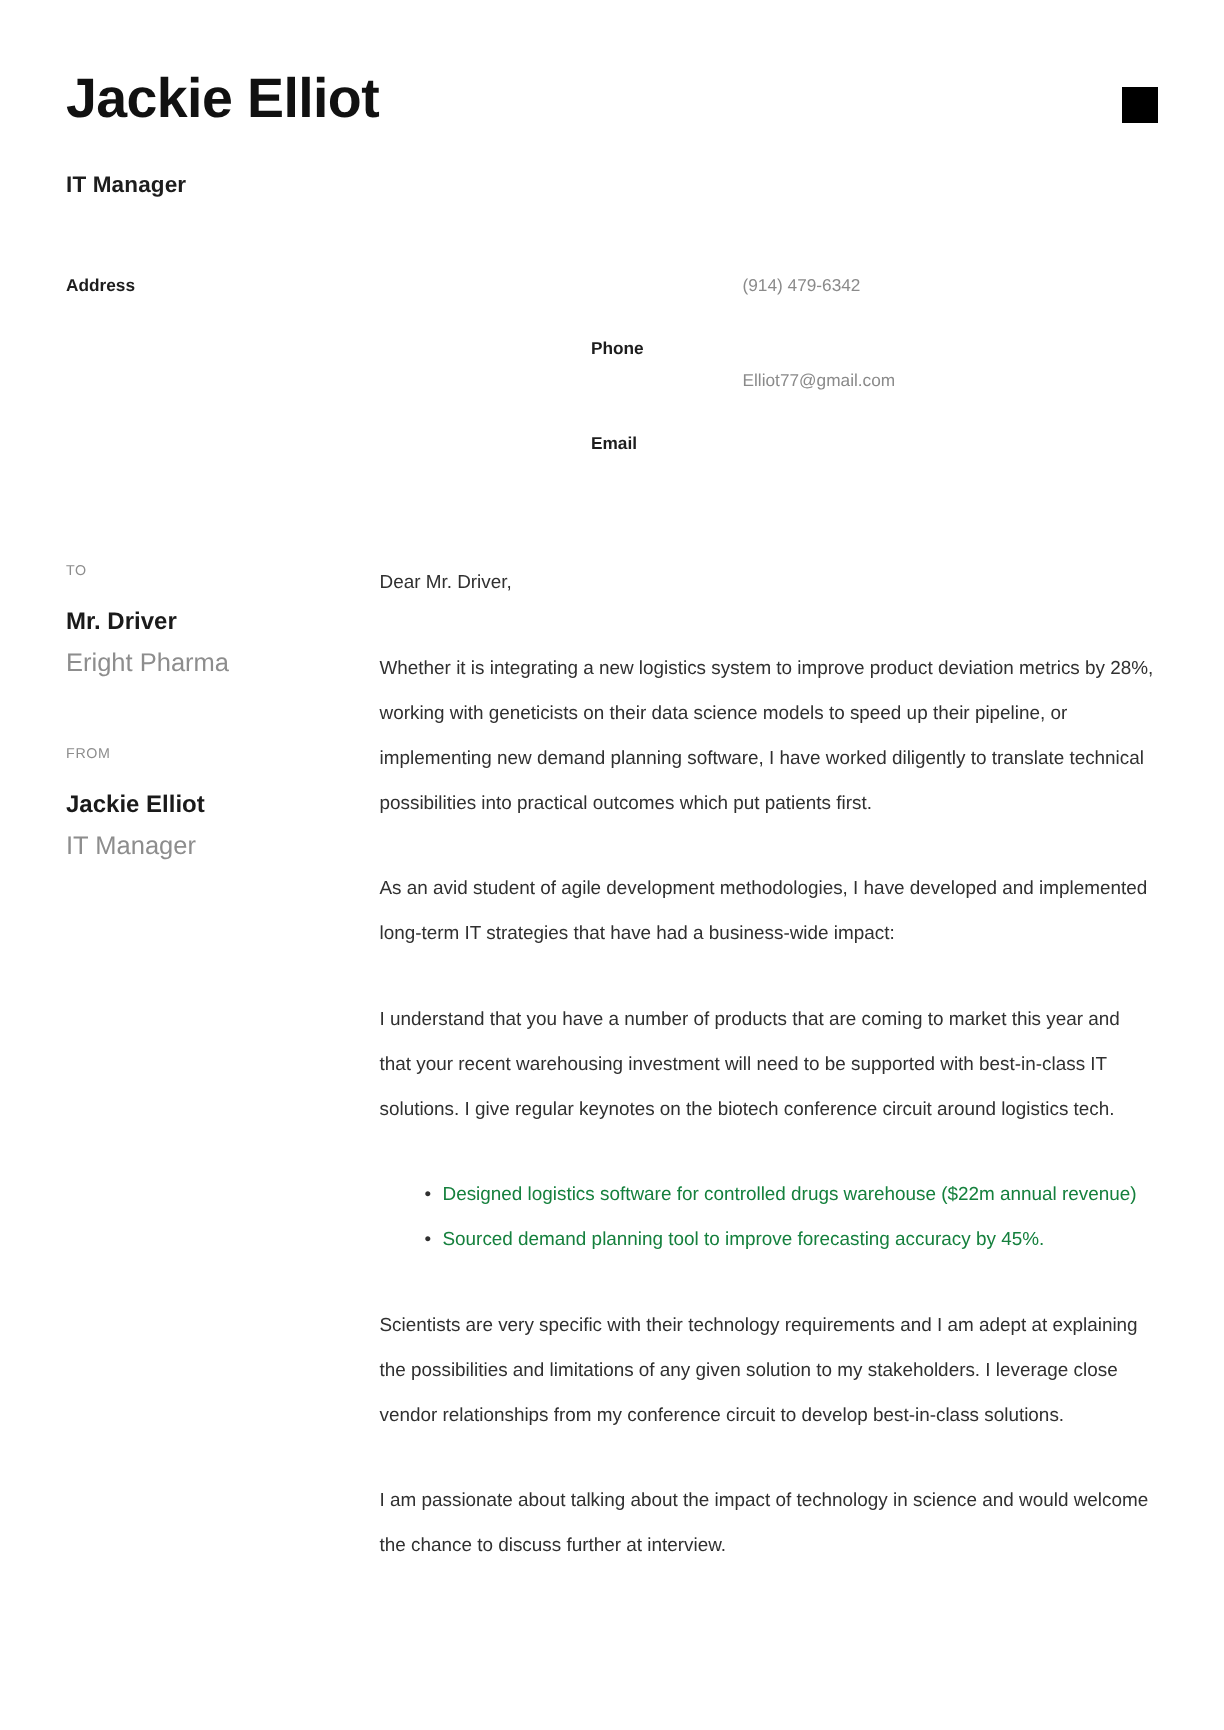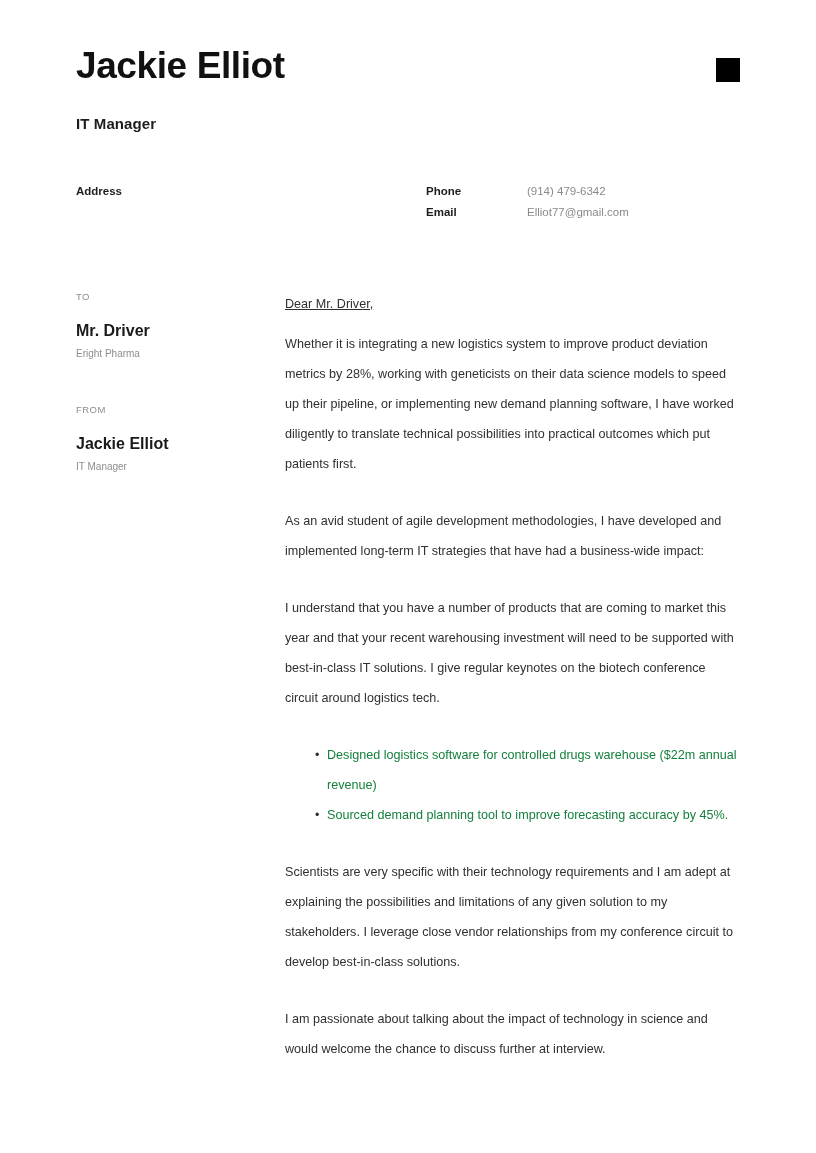--- a/index.html
+++ b/index.html
@@ -14,21 +14,21 @@
     color: #2b2b2b;
     -webkit-font-smoothing: antialiased;
   }
 
   .page {
     position: relative;
     width: 816px;
     height: 1153px;
     background: #ffffff;
     box-sizing: border-box;
-    padding: 0 76px;
+    padding: 0 44px;
   }
 
   
   .header {
     position: relative;
     padding-top: 45px;
   }
   .name {
     font-size: 37px;
     font-weight: bold;
@@ -79,20 +79,21 @@
   }
   .contact-label {
     font-weight: bold;
     color: #1d1d1d;
     flex: 0 0 110px;
     font-size: 11.5px;
     line-height: 1.35;
   }
   .contact-label.narrow {
     flex: 0 0 101px;
+    margin-top: 42px;
   }
   .contact-value {
     color: #8a8a8a;
     font-size: 11.5px;
     line-height: 1.35;
     max-width: 215px;
   }
 
   
   .body-wrap {
@@ -115,41 +116,40 @@
     text-transform: uppercase;
     margin: 0 0 20px 0;
   }
   .meta-name {
     font-size: 16px;
     font-weight: bold;
     color: #1a1a1a;
     margin: 0 0 8px 0;
   }
   .meta-sub {
-    font-size: 10px;
+    font-size: 17px;
     color: #8d8d8d;
     margin: 0;
   }
   .meta-block {
     margin-bottom: 45px;
   }
   .meta-block:last-child {
     margin-bottom: 0;
   }
 
   
   .letter p {
     font-size: 12.6px;
     line-height: 30px;
     color: #303030;
     margin: 0 0 27px 0;
   }
   .letter p.salutation {
-    margin-bottom: 10px;
-    text-decoration: underline;
+    margin-bottom: 27px;
   }
   .letter ul {
     margin: 0 0 27px 0;
     padding: 0 0 0 31px;
     list-style: none;
   }
   .letter ul li {
     font-size: 12.6px;
     line-height: 30px;
     color: #15803d;

